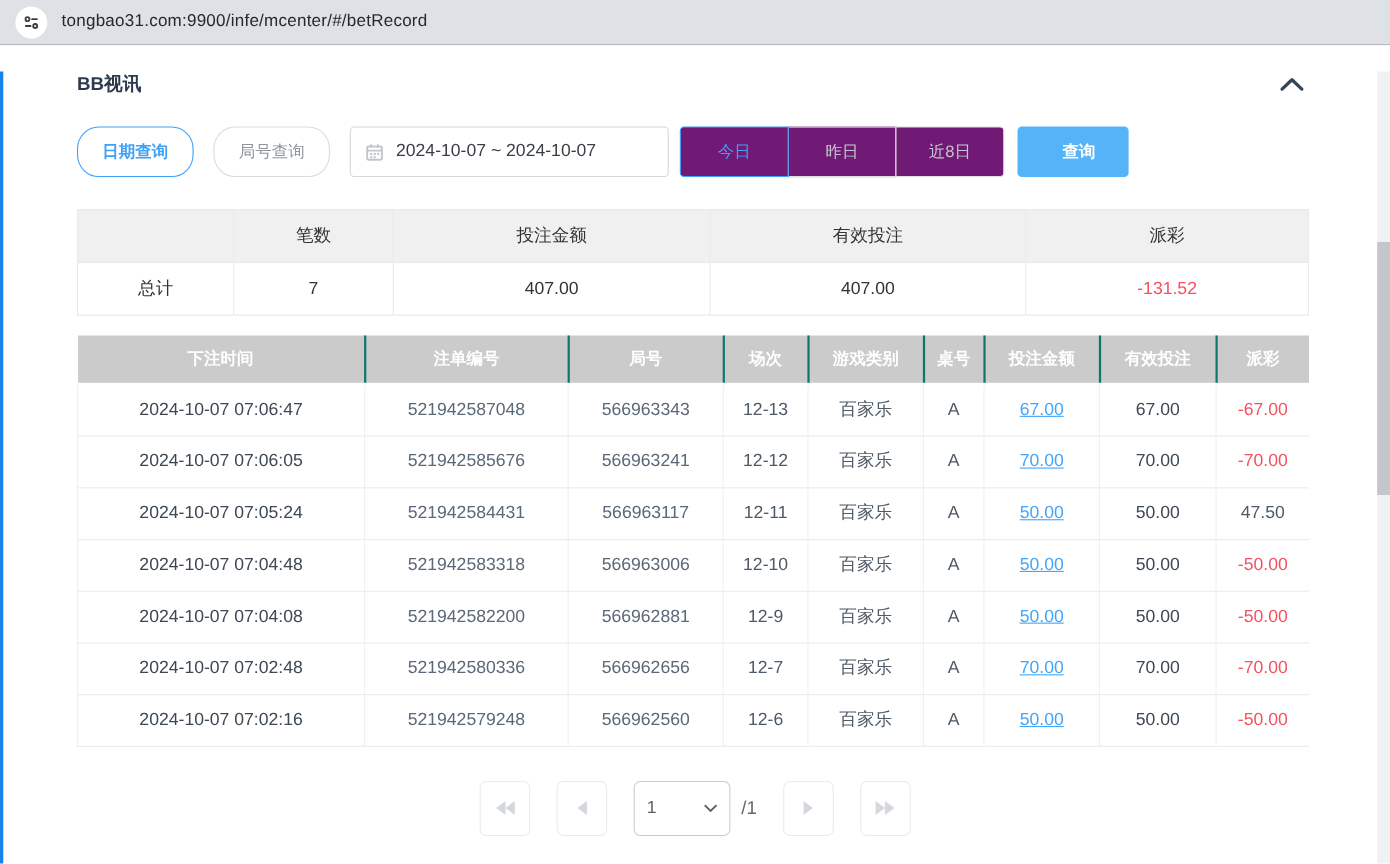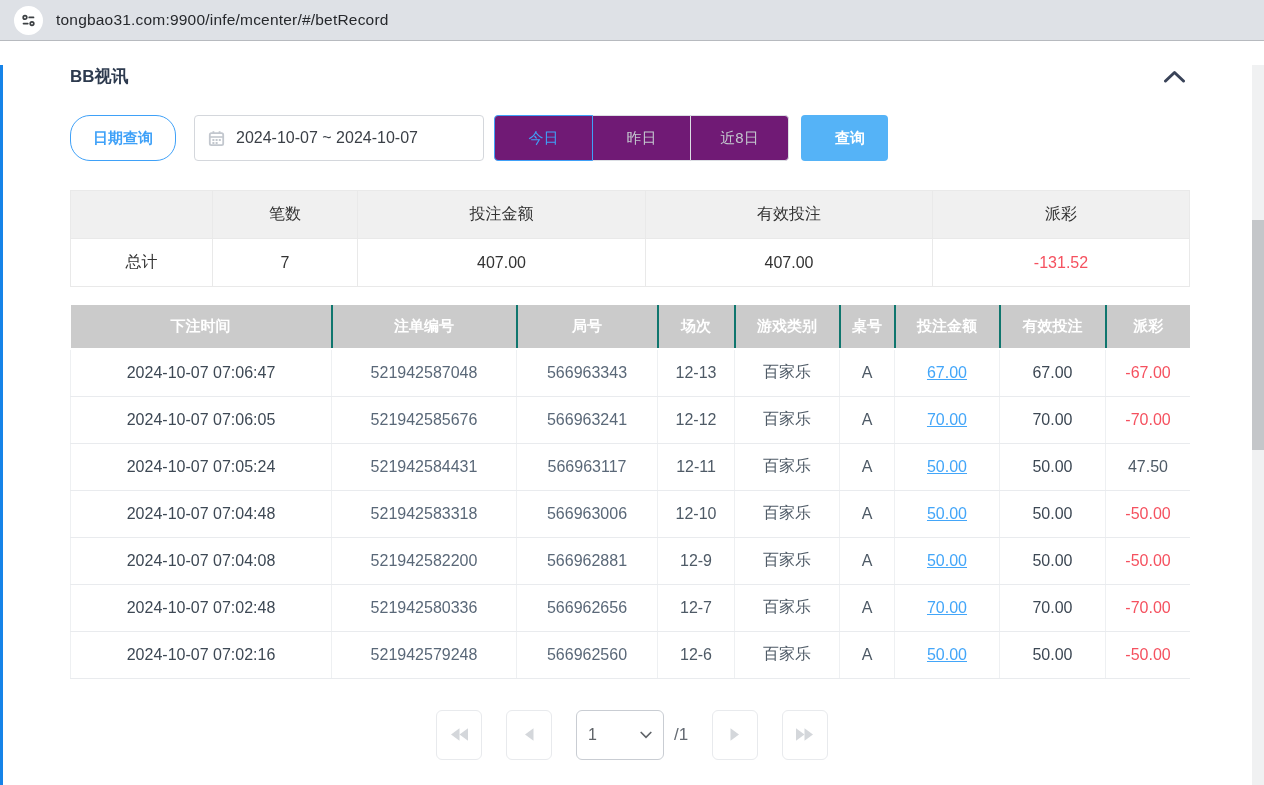--- a/index.html
+++ b/index.html
@@ -33,21 +33,21 @@
   .date-input { height:46px; width:290px; border:1px solid #d4d7dc; border-radius:4px;
     display:flex; align-items:center; padding:0 13px; gap:11px; margin-right:10px; cursor:pointer; }
   .date-input .cal { line-height:0; }
   .date-text { font-size:16px; color:#3a3f46; }
   .quick-group { display:flex; margin-right:12px; }
   .qbtn { height:46px; width:99px; background:#701a75; border:1px solid #dcdfe4; font-size:15px;
     color:#c3c7ce; cursor:pointer; margin-left:-1px; }
   .qbtn:first-child { border-radius:4px 0 0 4px; margin-left:0; }
   .qbtn:last-child { border-radius:0 4px 4px 0; }
   .qbtn.active { border-color:var(--accent-blue,#3fa1f8); color:var(--accent-blue,#3fa1f8); position:relative; z-index:1; }
-  .search-btn { height:46px; width:87px; border:none; border-radius:4px; cursor:pointer;
+  .search-btn { height:46px; width:101px; border:none; border-radius:4px; cursor:pointer;
     background:var(--search-button-blue,#55b3f7); color:#fff; font-size:15px; font-weight:bold;padding-left:11px; }
 
   
   table { border-collapse:collapse; table-layout:fixed; }
   .summary { margin:29px 74px 0 70px; width:1120px; }
   .summary th { background:#f0f0f0; height:48px; font-weight:normal; font-size:16px; color:#333;
     border:1px solid #e9e9e9; text-align:center; }
   .summary td { background:#fff; height:48px; font-size:16px; color:#333;
     border:1px solid #e9e9e9; text-align:center; }
 
@@ -97,20 +97,21 @@
     <div class="page-title">BB视讯</div>
     <button class="collapse-btn">
       <svg width="23" height="13" viewBox="0 0 23 13">
         <path d="M2.5 11 L11.5 2.5 L20.5 11" fill="none" stroke="#394358" stroke-width="3" stroke-linecap="round" stroke-linejoin="round"></path>
       </svg>
     </button>
   </div>
 
   <div class="filters">
     <button class="pill active">日期查询</button>
+    <button class="pill">局号查询</button>
     <div class="date-input">
       <span class="cal">
         <svg width="17" height="17" viewBox="0 0 17 17">
           <rect x="1.8" y="3.2" width="13.4" height="12" rx="1.6" fill="none" stroke="#c2c7ce" stroke-width="1.8"></rect>
           <line x1="1.8" y1="7" x2="15.2" y2="7" stroke="#c2c7ce" stroke-width="1.6"></line>
           <line x1="5.4" y1="1.2" x2="5.4" y2="4" stroke="#c2c7ce" stroke-width="1.8"></line>
           <line x1="11.6" y1="1.2" x2="11.6" y2="4" stroke="#c2c7ce" stroke-width="1.8"></line>
           <rect x="4.4" y="9" width="2" height="2" fill="#c2c7ce"></rect>
             <rect x="7.6" y="9" width="2" height="2" fill="#c2c7ce"></rect>
           <rect x="10.8" y="9" width="2" height="2" fill="#c2c7ce"></rect>

